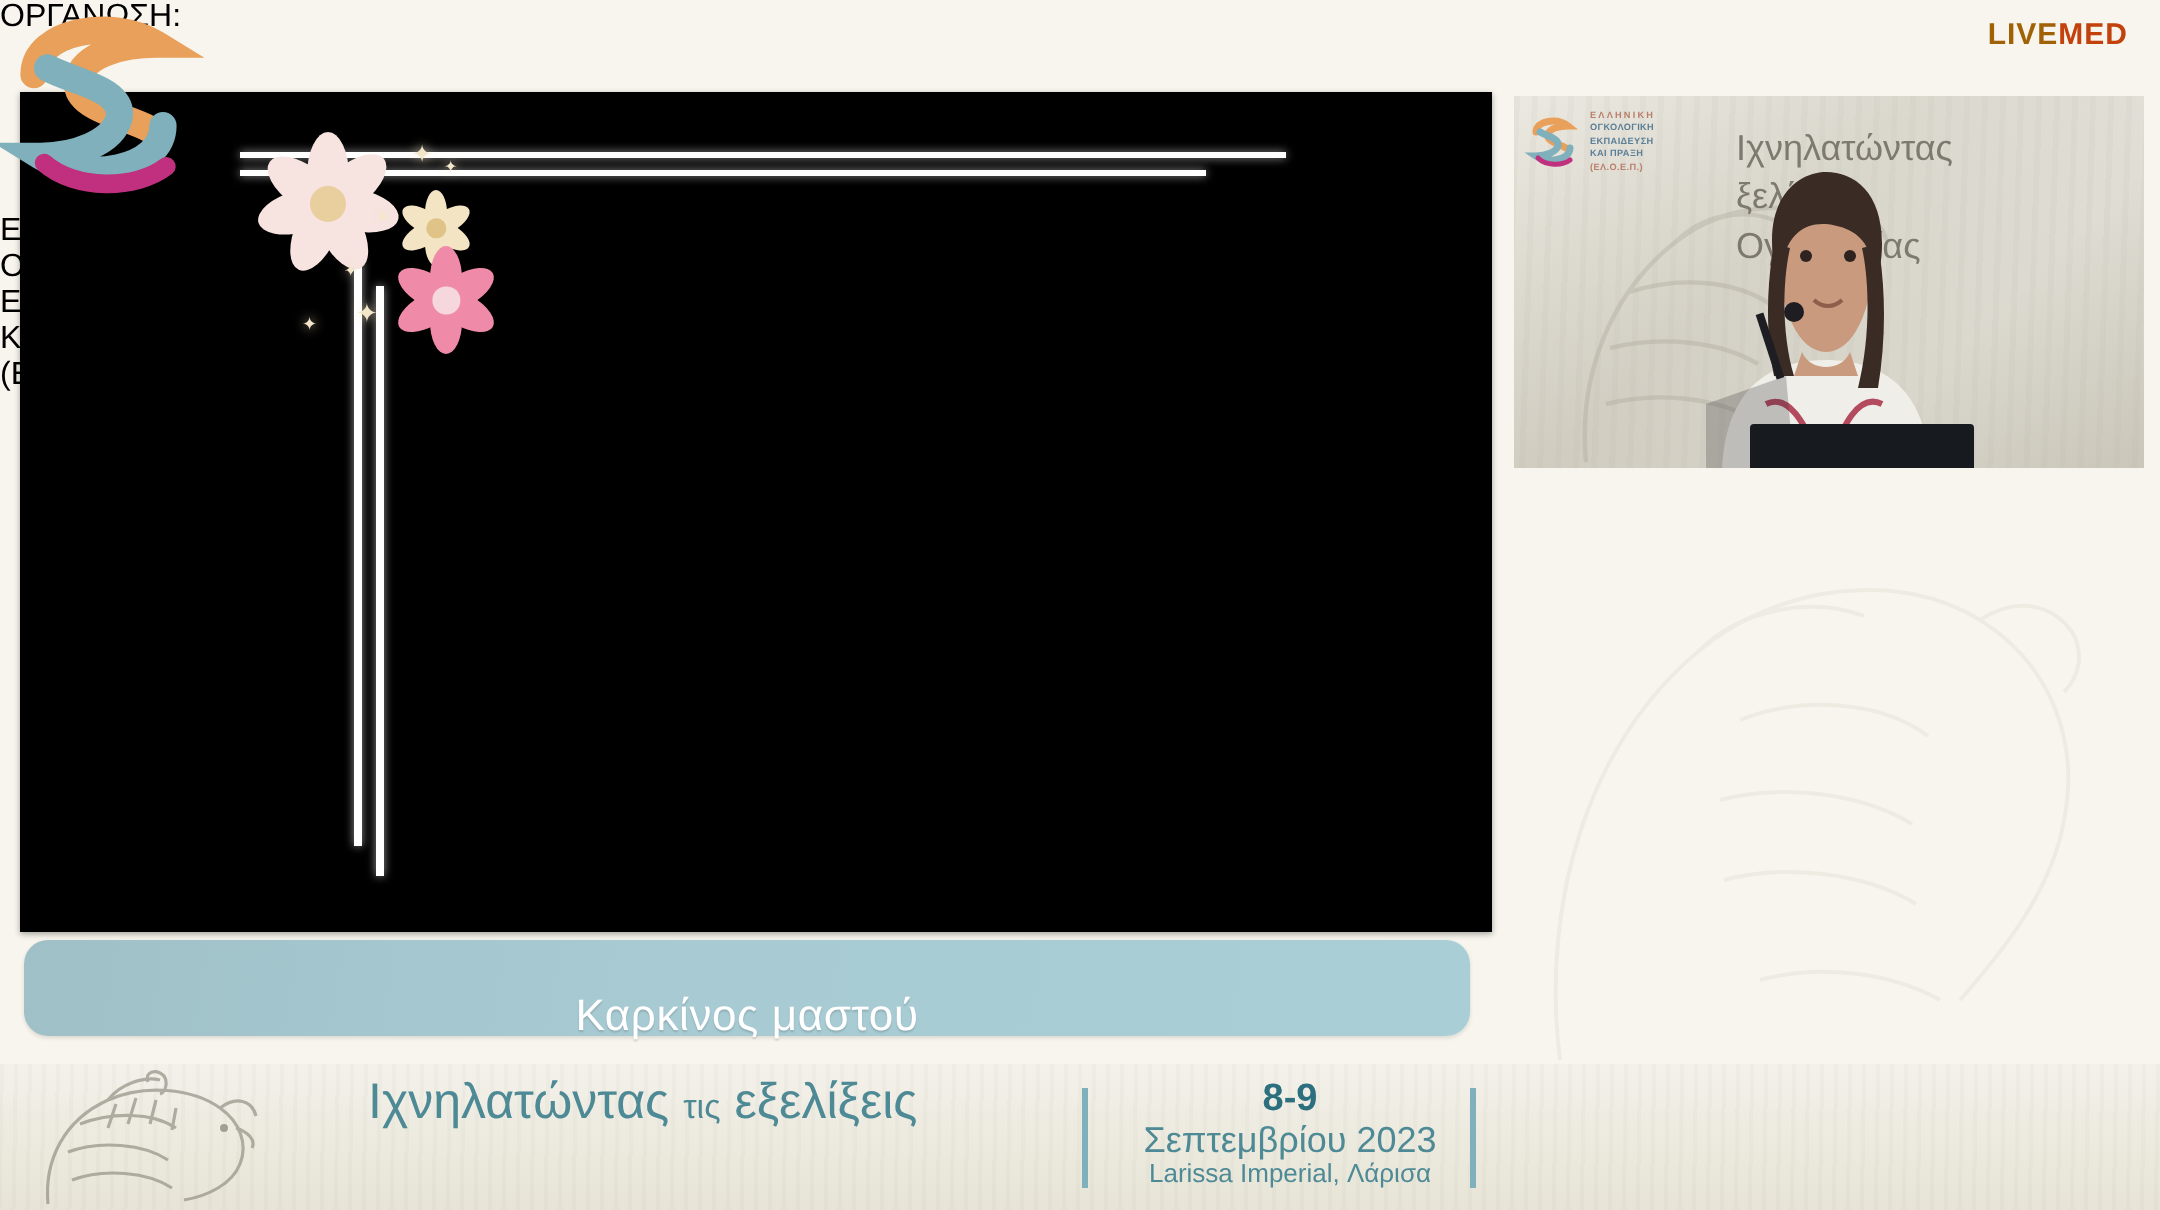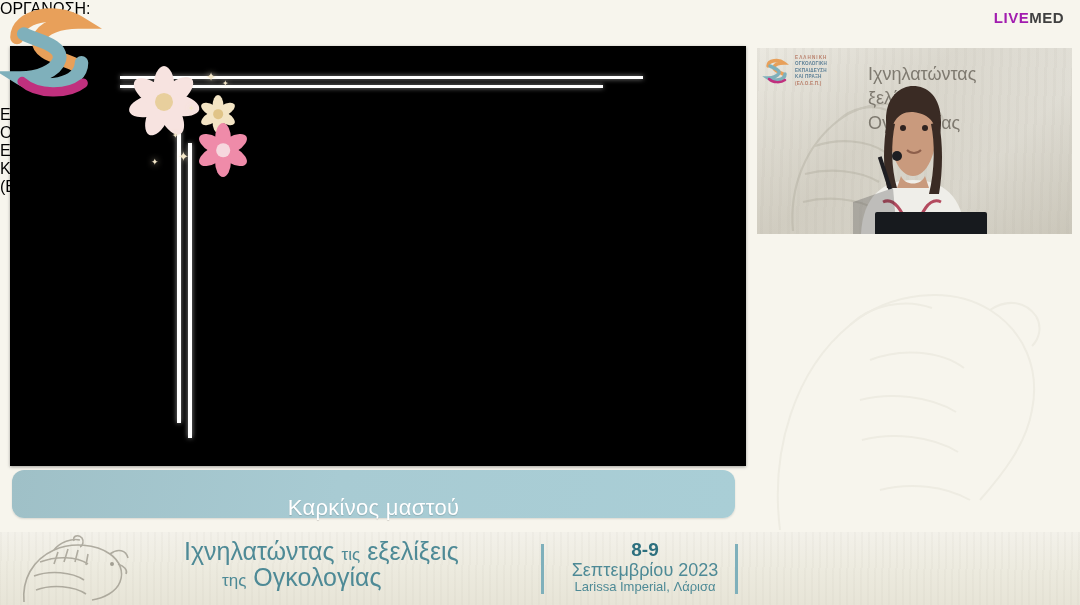--- a/index.html
+++ b/index.html
@@ -17,22 +17,22 @@
     width: 340px; height: 290px;
     opacity: .30;
     pointer-events: none;
   }
 
   
   .livemed {
     position: absolute; top: 9px; right: 16px;
     font-size: 15px; font-weight: bold; letter-spacing: .5px;
   }
-  .livemed .live { color: #a21caf; }
-  .livemed .med  { color: #404040; }
+  .livemed .live { color: #a16207; }
+  .livemed .med  { color: #c2410c; }
 
   
   .slide {
     position: absolute; left: 10px; top: 46px;
     width: 736px; height: 420px;
     background: #000;
     overflow: hidden;
     box-shadow: 0 1px 3px rgba(0,0,0,.35);
   }
   .hline {
@@ -322,24 +322,20 @@
       </g>
       <circle cx="98" cy="30" r="2" fill="#8a867a"></circle>
     </svg>
 
     <div class="conf-title">
       <div class="l1">
         <span>Ιχνηλατώντας</span>
         <span class="small">τις</span>
         <span>εξελίξεις</span>
       </div>
-      <div class="l2">
-        <span class="small">της</span>
-        <span>Ογκολογίας</span>
-      </div>
     </div>
 
     <div class="divider left"></div>
     <div class="divider right"></div>
 
     <div class="dates">
       <div class="d1">8-9</div>
       <div class="d2">Σεπτεμβρίου 2023</div>
       <div class="d3">Larissa Imperial, Λάρισα</div>
     </div>

